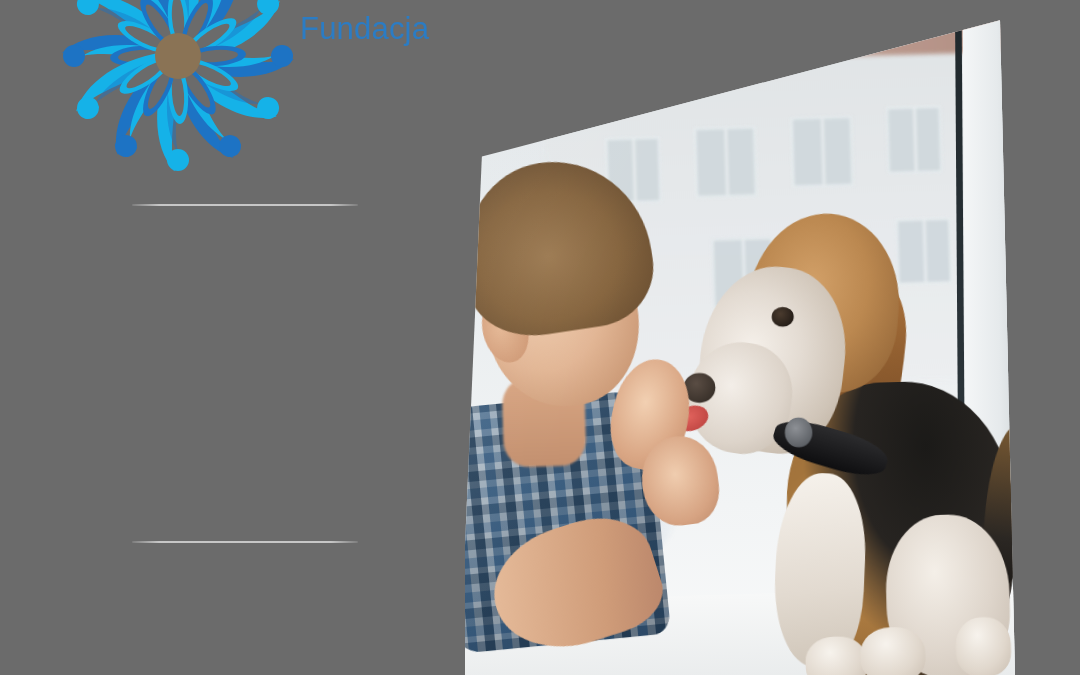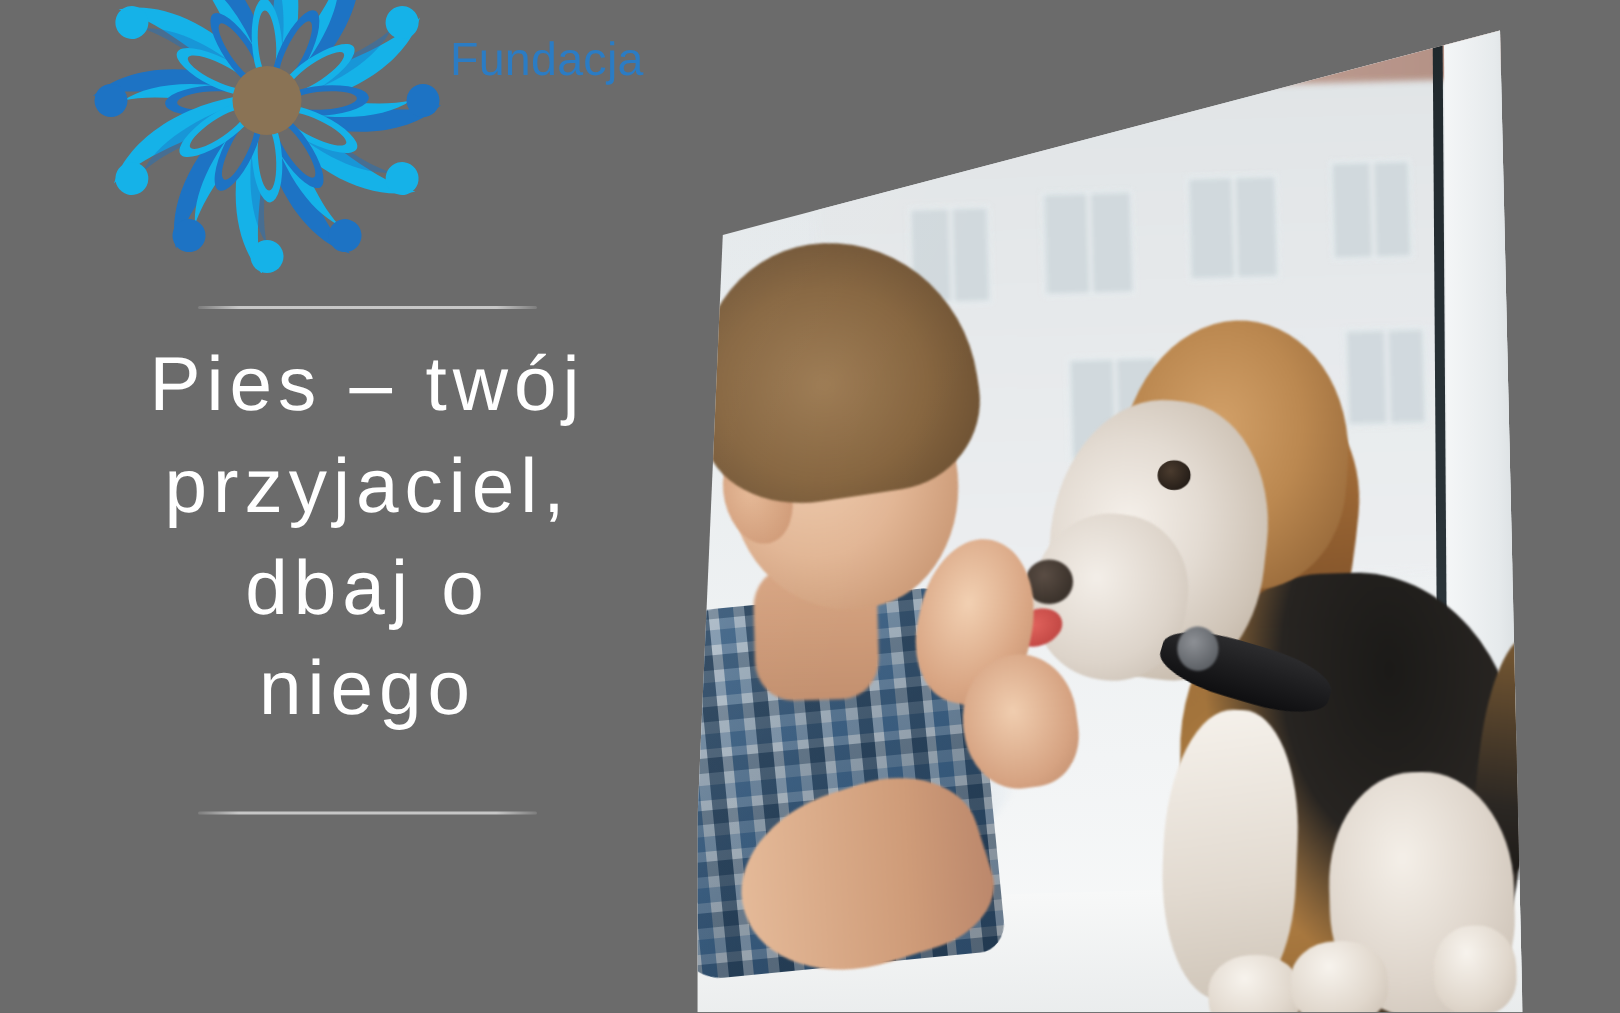--- a/index.html
+++ b/index.html
@@ -1,21 +1,21 @@
 <!DOCTYPE html>
 <html><head>
 <meta charset="utf-8">
 <style>
   html,body{margin:0;padding:0;background:#6b6b6b;}
   body{width:1080px;height:675px;overflow:hidden;font-family:"Liberation Sans",sans-serif;}
 
   .poster{position:relative;width:1080px;height:675px;background:#6b6b6b;overflow:hidden;}
 
   
-  .brand{position:absolute;left:0;top:11px;width:700px;height:170px;padding-left:48px;}
+  .brand{position:absolute;left:0;top:0;width:700px;height:170px;padding-left:48px;}
 
   .logo-wrap{position:absolute;left:58px;top:-14px;width:240px;height:185px;}
   .logo-wrap svg{display:block;width:240px;height:185px;}
 
   .brand-text{position:absolute;left:300px;top:8px;width:400px;
     color:#2b7cc4;font-size:31px;line-height:1.38;font-weight:400;
     letter-spacing:.2px;font-family:"Liberation Sans",sans-serif;}
   .brand-text div{white-space:nowrap;}
 
   .rule{position:absolute;left:132px;width:226px;height:2px;
@@ -216,26 +216,20 @@
       </svg>
     </div>
 
     <div class="brand-text">
       <div>Fundacja</div>
     </div>
   </div>
 
   <div class="rule top"></div>
 
-  <div class="headline">
-    <span class="ln">Pies – twój</span>
-    <span class="ln">przyjaciel,</span>
-    <span class="ln">dbaj o</span>
-    <span class="ln">niego</span>
-  </div>
 
   <div class="rule bottom"></div>
 
   <div class="photo">
     <div class="photo-inner">
       <div class="scene"></div>
 
       <div class="bldg"></div>
       <div class="bldg-roof"></div>
 

